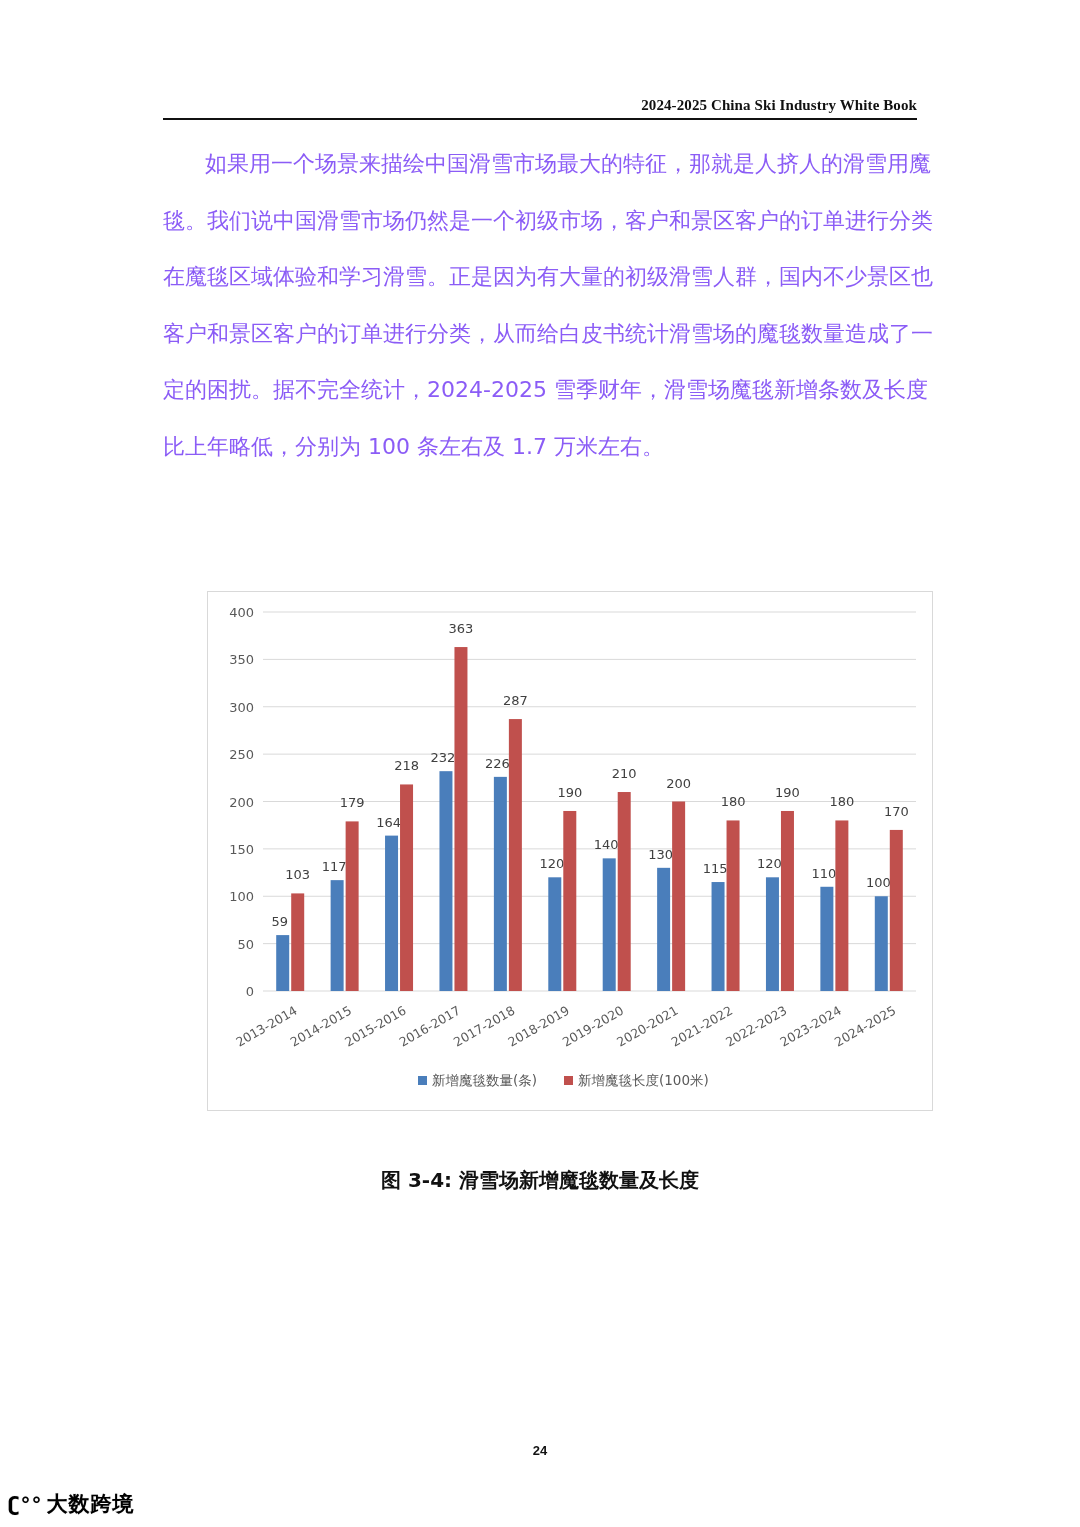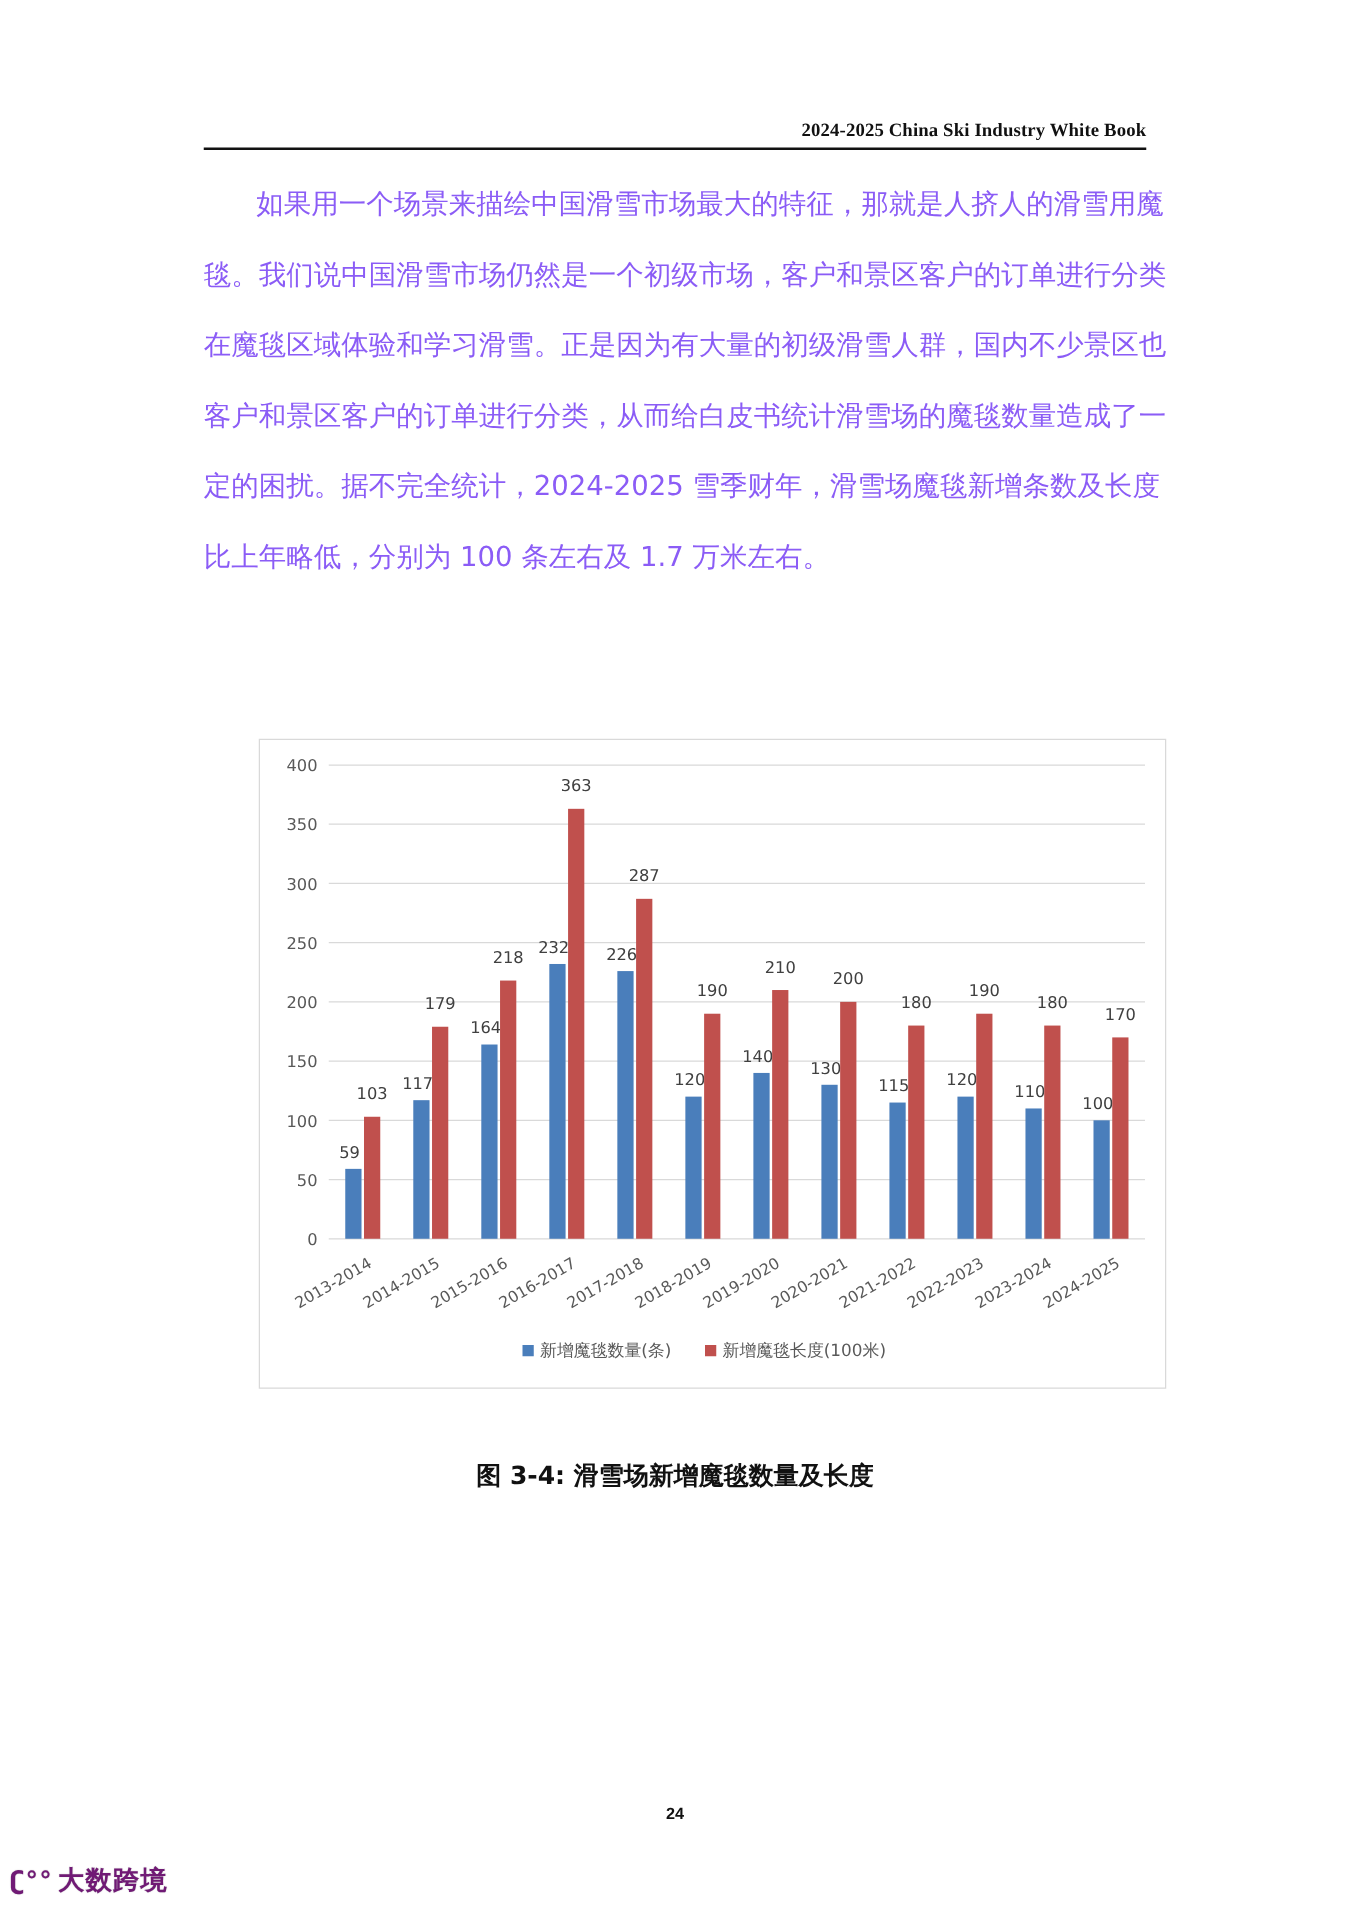--- a/index.html
+++ b/index.html
@@ -6,21 +6,21 @@
   body { width: 1080px; height: 1527px; position: relative; overflow: hidden; font-family: "DejaVu Sans", sans-serif; color: #111; }
   .header { position: absolute; left: 163px; top: 62px; width: 754px; height: 24px; border-bottom: 2px solid #111; margin-top: 32px; }
   .header-title { position: absolute; right: 0; top: 3px; font-family: "Liberation Serif", serif; font-weight: bold; font-size: 15px; letter-spacing: 0.1px; }
   .para { position: absolute; left: 163px; top: 136px; width: 756px; font-size: 22px; line-height: 56.5px; color: #8b5cf6; }
   .para .line { display: block; white-space: nowrap; height: 56.5px; }
   .para .indent { padding-left: 42px; }
   .chart-frame { position: absolute; left: 207px; top: 591px; width: 726px; height: 520px; border: 1px solid #d9d9d9; box-sizing: border-box; background: #fff; }
   .chart-svg { position: absolute; left: 0; top: 0; }
   .caption { position: absolute; left: 0; width: 1080px; top: 1136px; text-align: center; font-weight: bold; font-size: 20px; margin-top: 31px; }
   .page-num { position: absolute; left: 0; width: 1080px; top: 1443px; text-align: center; font-family: "Liberation Sans", sans-serif; font-weight: bold; font-size: 13px; }
-  .watermark { position: absolute; left: 8px; top: 1490px; font-size: 21px; color: #701a75; font-weight: bold; letter-spacing: 1px; text-shadow: 0 0 1px #bbb; }
+  .watermark { position: absolute; left: 8px; top: 1490px; font-size: 21px; color: #000000; font-weight: bold; letter-spacing: 1px; text-shadow: 0 0 1px #bbb; }
   .watermark .logo { font-size: 20px; margin-right: 4px; }
 </style>
 </head>
 <body>
 
 <div class="header">
   <span class="header-title">2024-2025 China Ski Industry White Book</span>
 </div>
 
 <div class="para">

